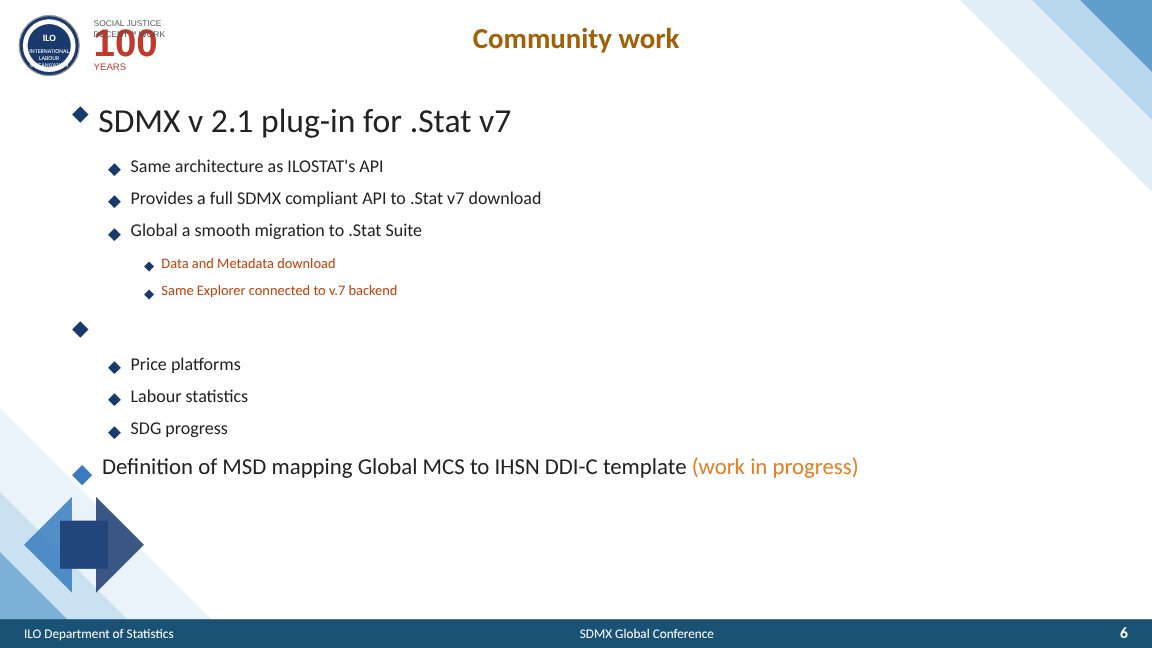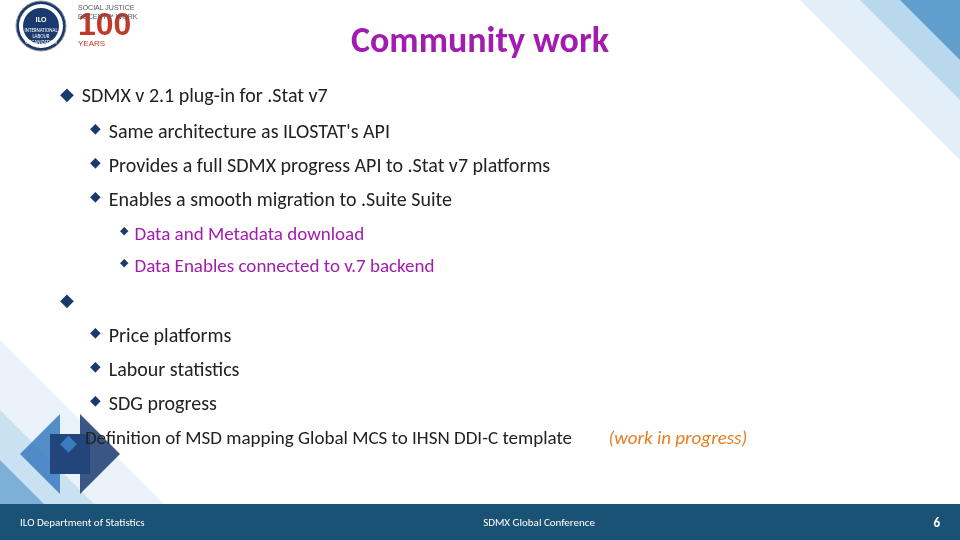--- a/index.html
+++ b/index.html
@@ -39,21 +39,21 @@
       height: 200px;
       z-index: 1;
     }
 
     
     .footer {
       position: absolute;
       bottom: 0;
       left: 0;
       right: 0;
-      height: 36px;
+      height: 24px;
       background: #1a5276;
       display: flex;
       align-items: center;
       justify-content: space-between;
       padding: 0 20px;
       z-index: 10;
       gap: 11px;
     }
 
     .footer-left {
@@ -68,21 +68,21 @@
 
     .footer-right {
       color: #fff;
       font-size: 13px;
       font-weight: bold;
     }
 
     
     .header {
       position: absolute;
-      top: 0;
+      top: 12px;
       left: 15px;
       display: flex;
       align-items: center;
       z-index: 10;
     }
 
     
     .ilo-logo {
       width: 52px;
       height: 52px;
@@ -95,23 +95,23 @@
       height: 52px;
     }
 
     
     .title {
       position: absolute;
       top: 18px;
       left: 0;
       right: 0;
       text-align: center;
-      font-size: 36px;
+      font-size: 24px;
       font-weight: bold;
-      color: #a21caf;
+      color: #a16207;
       z-index: 10;
     }
 
     
     .content {
       position: absolute;
       top: 80px;
       left: 60px;
       right: 170px;
       bottom: 45px;
@@ -128,69 +128,67 @@
 
     .bullet-l1 .diamond {
       color: #1a3a6e;
       font-size: 18px;
       margin-right: 8px;
       margin-top: 1px;
       flex-shrink: 0;
     }
 
     .bullet-l1 .text {
-      font-size: 20px;
+      font-size: 28px;
       color: #222;
       font-weight: 500;
     }
 
     .bullet-l2 {
       display: flex;
       align-items: flex-start;
       margin-bottom: 4px;
       margin-left: 30px;
     }
 
     .bullet-l2 .diamond {
       color: #1a3a6e;
       font-size: 14px;
       margin-right: 8px;
       margin-top: 2px;
       flex-shrink: 0;
     }
 
     .bullet-l2 .text {
-      font-size: 20px;
+      font-size: 15px;
       color: #222;
     }
 
     .bullet-l3 {
       display: flex;
       align-items: flex-start;
       margin-bottom: 3px;
       margin-left: 60px;
     }
 
     .bullet-l3 .diamond {
       color: #1a3a6e;
       font-size: 11px;
       margin-right: 6px;
       margin-top: 3px;
       flex-shrink: 0;
     }
 
     .bullet-l3 .text {
-      font-size: 19px;
-      color: #a21caf;
+      font-size: 12px;
+      color: #c2410c;
     }
 
     .italic-orange {
       color: #e67e22;
-      font-style: italic;
-      margin-left: 32px;
     }
 
     
     .arrows-icon {
       position: absolute;
       bottom: 36px;
       left: 10px;
       width: 120px;
       height: 100px;
       z-index: 5;
@@ -240,34 +238,34 @@
       <span class="diamond">◆</span>
       <span class="text">SDMX v 2.1 plug-in for .Stat v7</span>
     </div>
 
     <div class="bullet-l2">
       <span class="diamond">◆</span>
       <span class="text">Same architecture as ILOSTAT's API</span>
     </div>
     <div class="bullet-l2">
       <span class="diamond">◆</span>
-      <span class="text">Provides a full SDMX progress API to .Stat v7 platforms</span>
+      <span class="text">Provides a full SDMX compliant API to .Stat v7 download</span>
     </div>
     <div class="bullet-l2 section-gap">
       <span class="diamond">◆</span>
-      <span class="text">Enables a smooth migration to .Suite Suite</span>
+      <span class="text">Global a smooth migration to .Stat Suite</span>
     </div>
 
     <div class="bullet-l3">
       <span class="diamond">◆</span>
       <span class="text">Data and Metadata download</span>
     </div>
     <div class="bullet-l3 section-gap">
       <span class="diamond">◆</span>
-      <span class="text">Data Enables connected to v.7 backend</span>
+      <span class="text">Same Explorer connected to v.7 backend</span>
     </div>
 
     <div class="bullet-l1 section-gap">
       <span class="diamond">◆</span>
     </div>
 
     <div class="bullet-l2">
       <span class="diamond">◆</span>
       <span class="text">Price platforms</span>
     </div>

